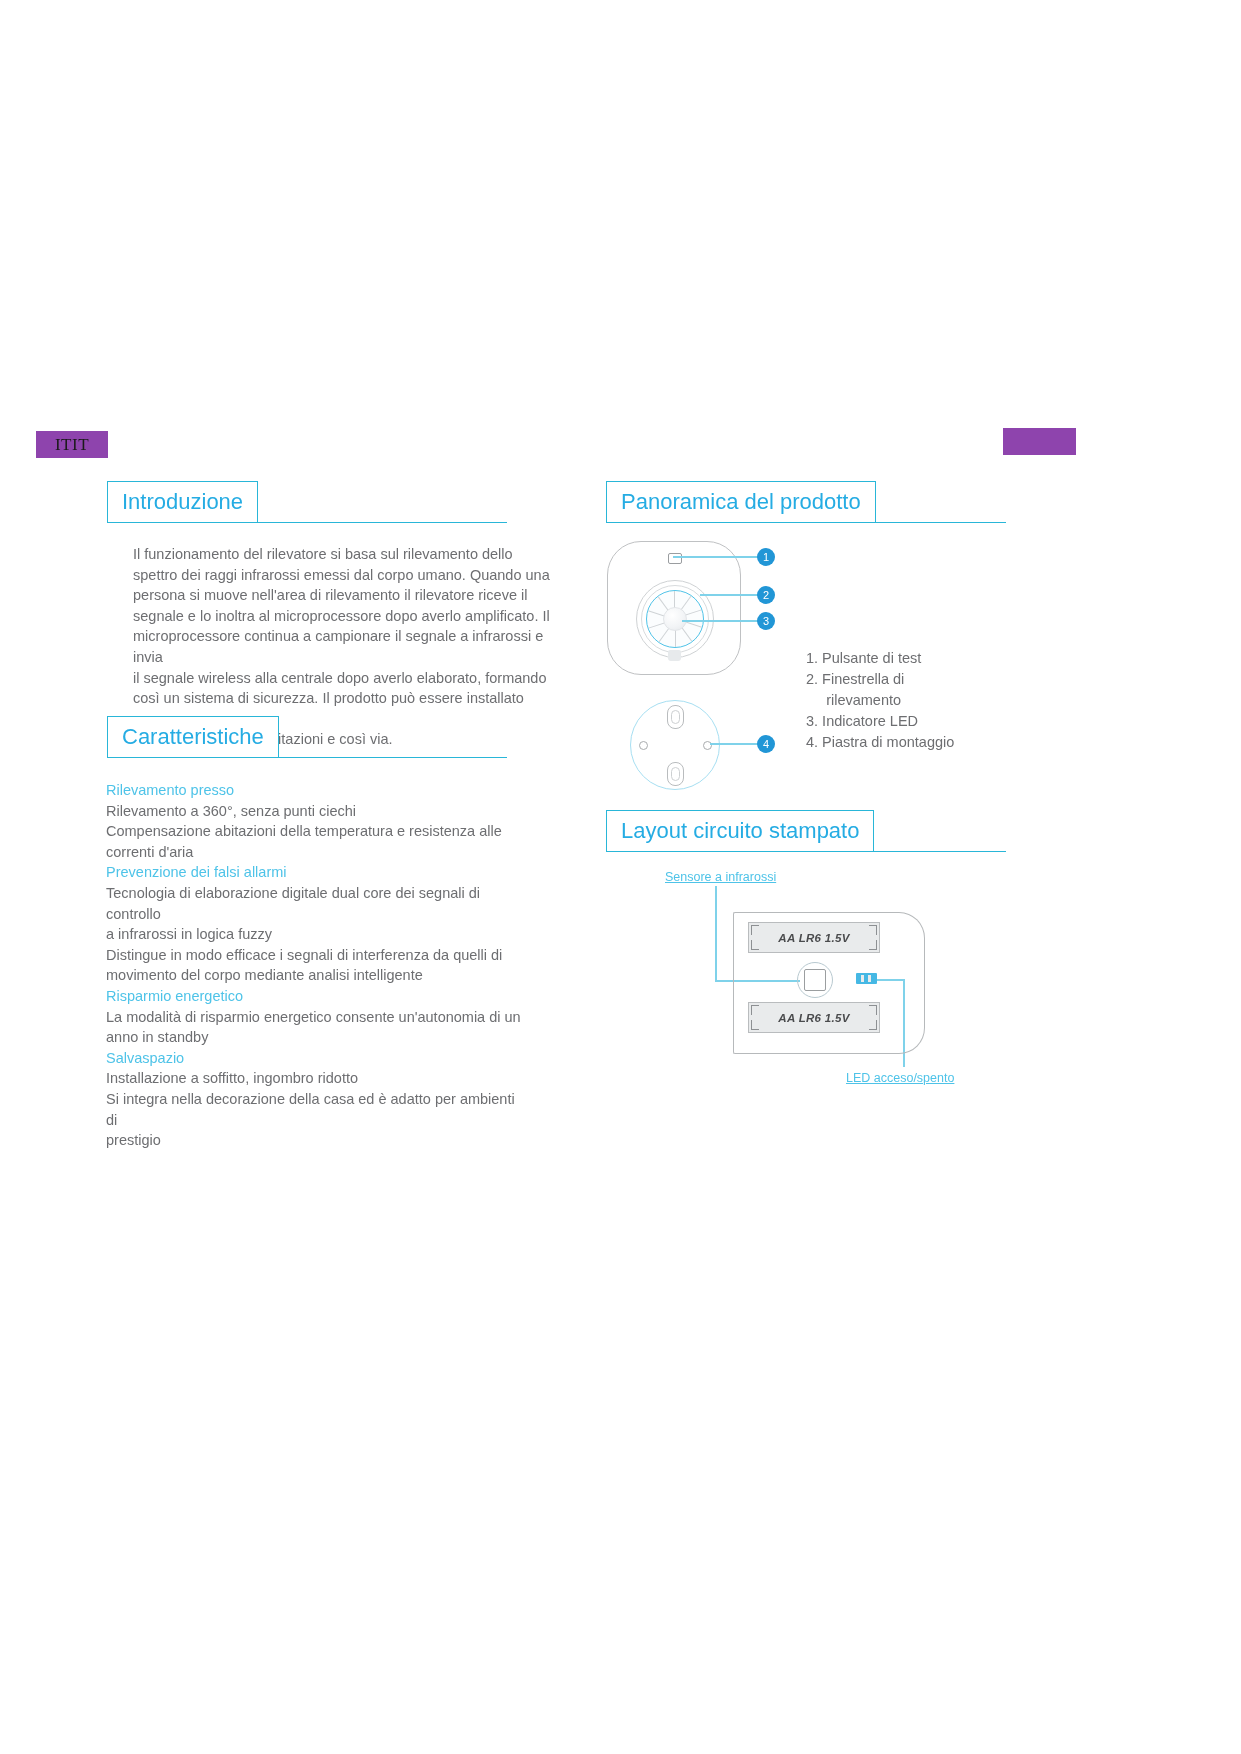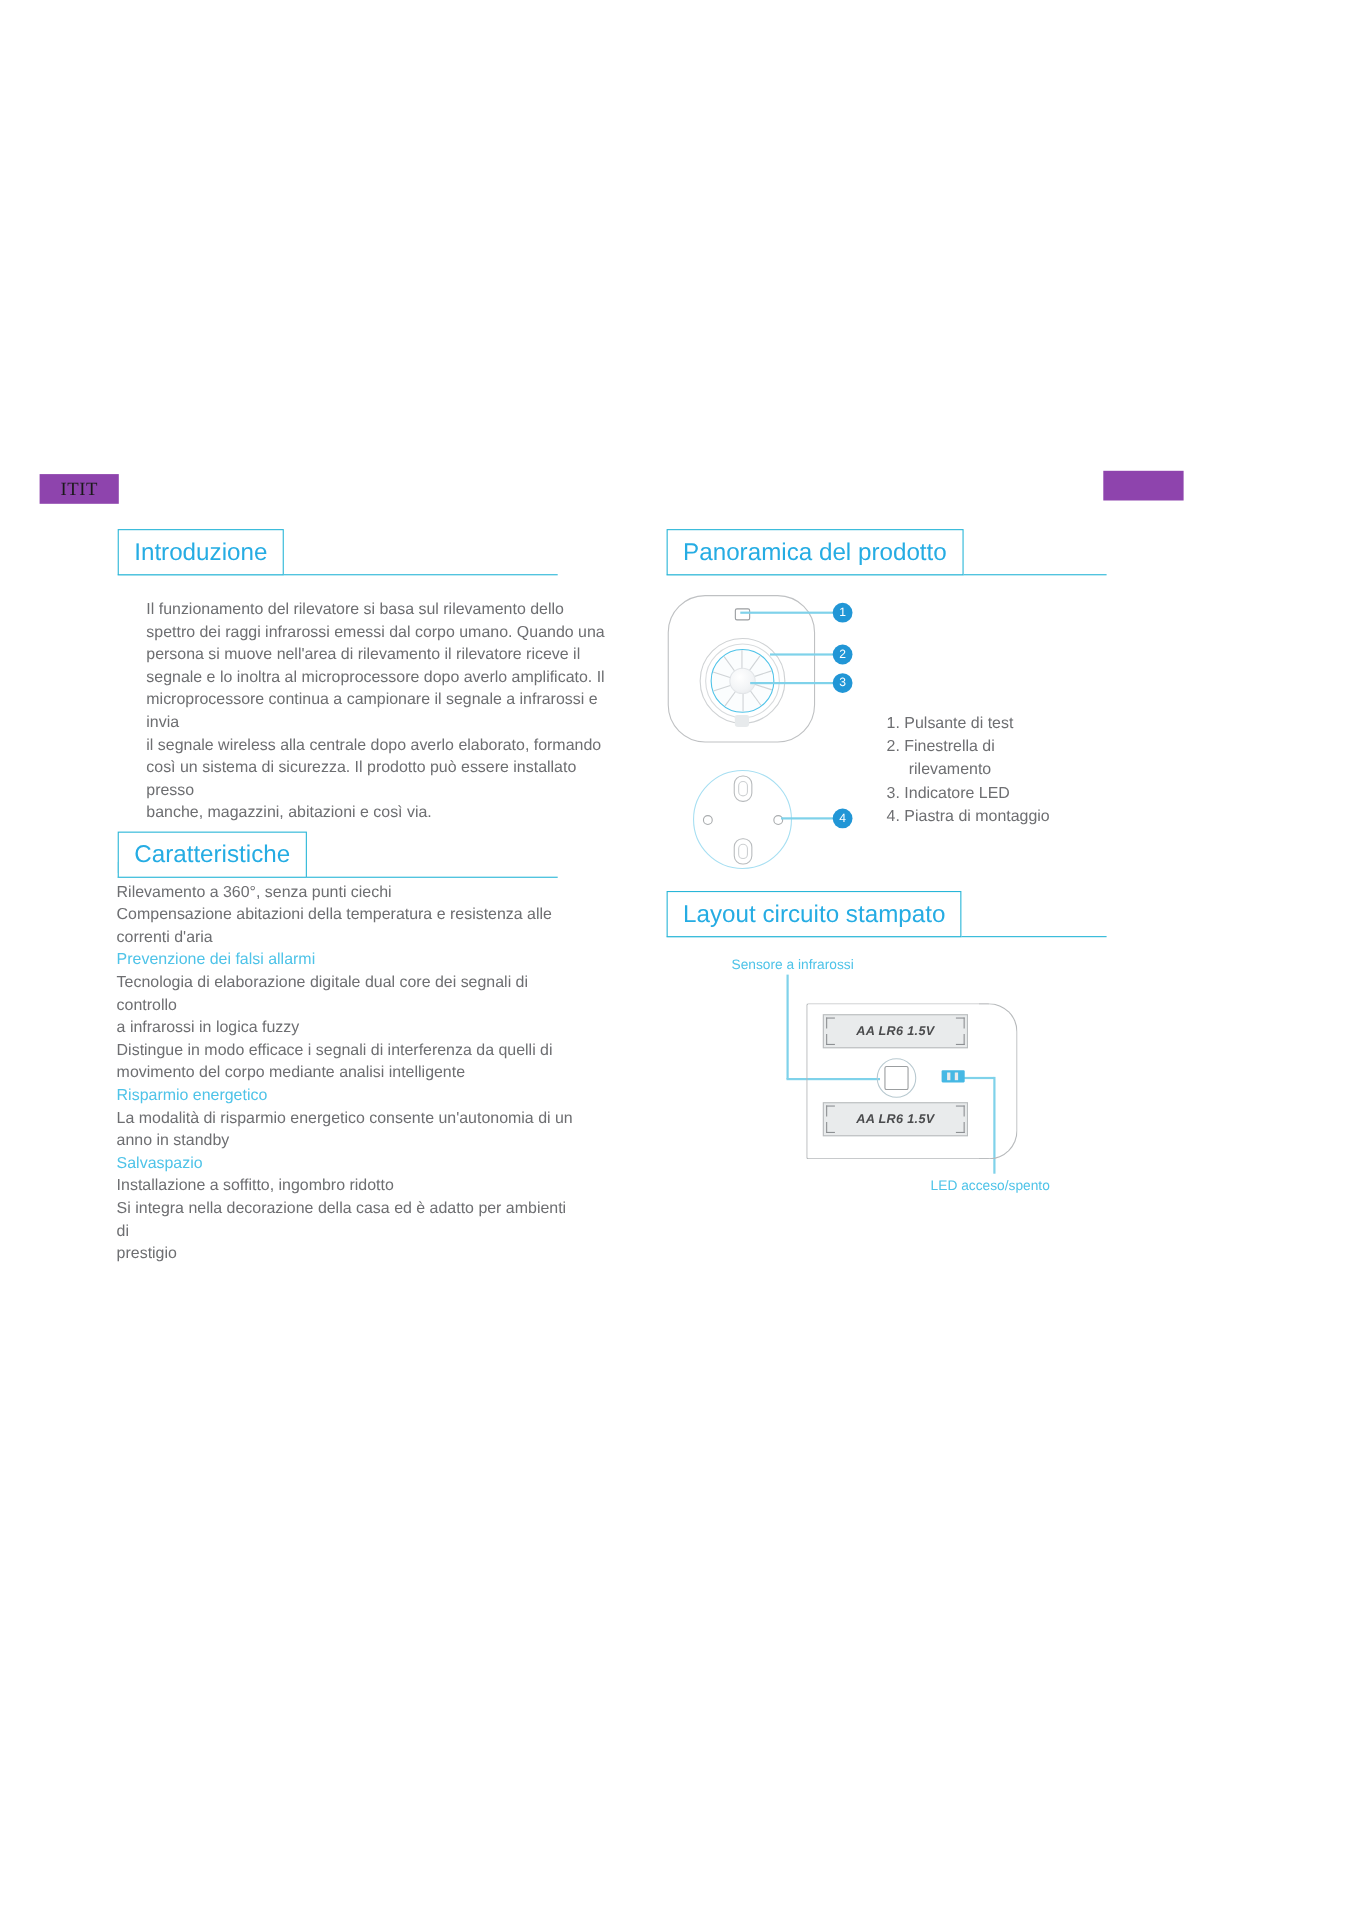--- a/index.html
+++ b/index.html
@@ -243,20 +243,21 @@
   }
   .plate-hole.l { left: 8px; }
   .plate-hole.r { left: 72px; }
 
   
   .pcb-label {
     position: absolute;
     font-size: 12.5px;
     color: #4ec3e8;
     white-space: nowrap;
+    text-decoration: underline;
   }
   .pcb-body {
     position: absolute;
     left: 733px;
     top: 912px;
     width: 165px;
     height: 140px;
     border: 1px solid #b6b9bb;
     border-right: none;
     border-radius: 2px 0 0 2px;
@@ -366,21 +367,21 @@
     <div>Il funzionamento del rilevatore si basa sul rilevamento dello</div>
     <div>spettro dei raggi infrarossi emessi dal corpo umano. Quando una</div>
     <div>persona si muove nell'area di rilevamento il rilevatore riceve il</div>
     <div>segnale e lo inoltra al microprocessore dopo averlo amplificato. Il</div>
     <div>microprocessore continua a campionare il segnale a infrarossi e invia</div>
     <div>il segnale wireless alla centrale dopo averlo elaborato, formando</div>
     <div>così un sistema di sicurezza. Il prodotto può essere installato presso</div>
     <div>banche, magazzini, abitazioni e così via.</div>
   </div>
 
-  <div class="section-head" style="left:107px; top:756px; width:400px;text-decoration:underline;">
+  <div class="section-head" style="left:107px; top:716px; width:400px;text-decoration:underline;">
     <div class="box">
       <span>Caratteristiche</span>
     </div>
     <div class="rule" style="width:400px;"></div>
   </div>
 
   <div class="body-text" style="left:106px; top:780px; width:420px;">
 
     <div>
       <div class="feat-head">Rilevamento presso</div>

